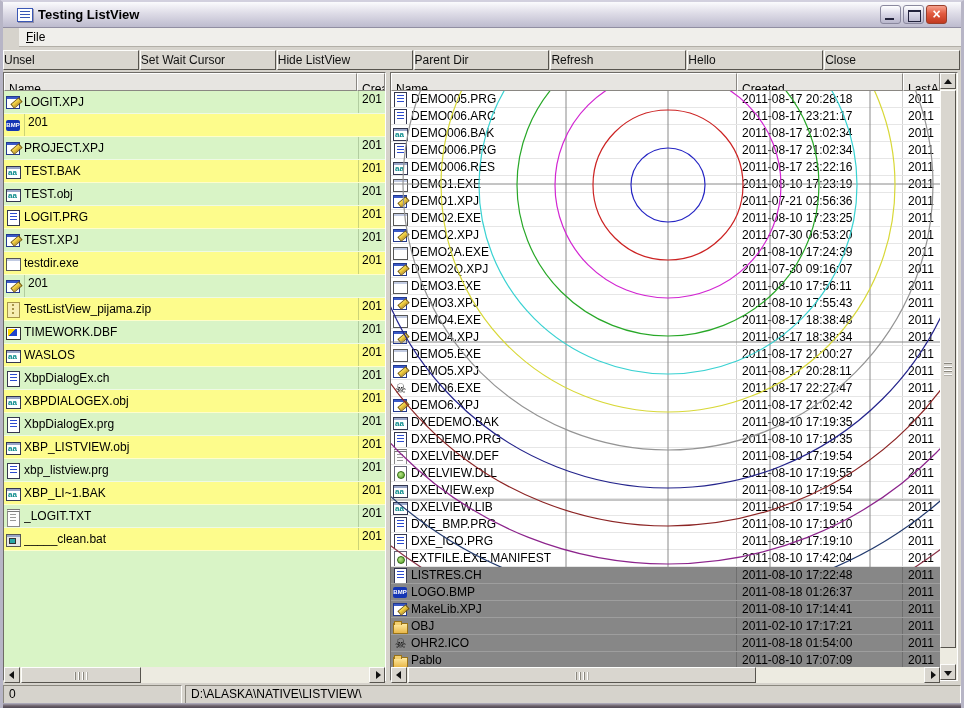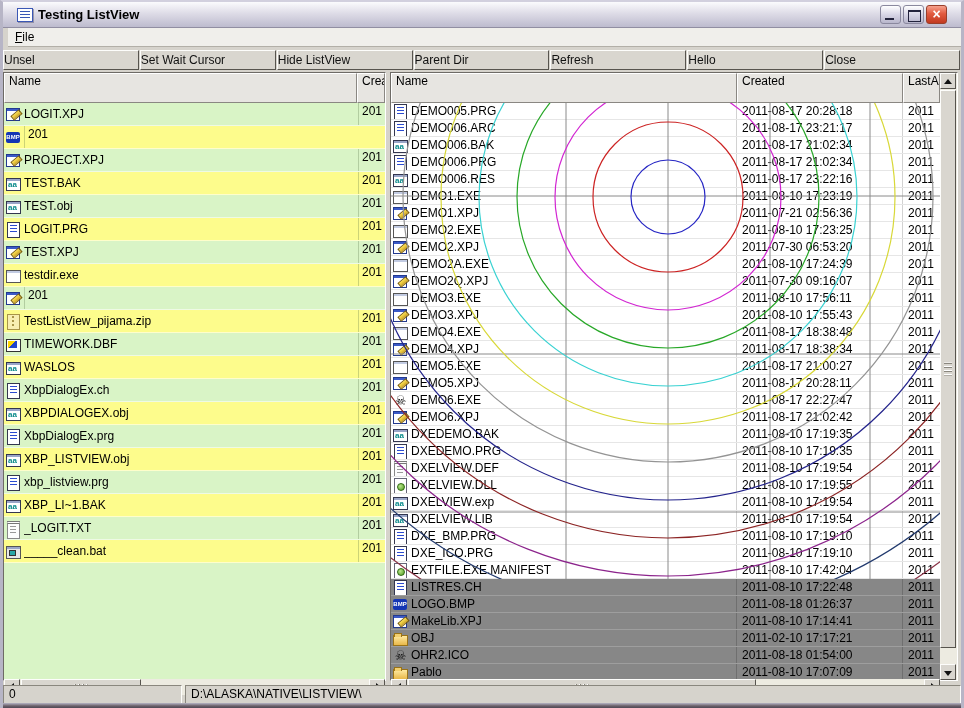--- a/index.html
+++ b/index.html
@@ -21,32 +21,32 @@
               background:repeating-linear-gradient(180deg,#3a57b5 0 1px,transparent 1px 3px)}
   #title-text{font-size:13px;font-weight:bold;color:#000;flex:1;white-space:nowrap}
   .win-btn{width:21px;height:19px;border:1px solid #8a889e;border-radius:3px;margin-left:2px;
            background:linear-gradient(180deg,#ffffff,#d8d6e6 50%,#b8b6cb);position:relative;flex:none}
   .btn-min::after{content:"";position:absolute;left:4px;bottom:3px;width:9px;height:2px;background:#23233c}
   .btn-max::after{content:"";position:absolute;left:4px;top:4px;width:11px;height:9px;
                   border:1px solid #23233c;border-top-width:2px}
   .btn-close{background:linear-gradient(180deg,#f6a18d,#e25b40 45%,#c23a20);border-color:#993f2b;
              color:#fff;font-weight:bold;font-size:14px;text-align:center;line-height:16px}
 
-  #menubar{position:absolute;left:8px;top:28px;right:3px;height:19px;background:#f0efeb;
+  #menubar{position:absolute;left:19px;top:28px;right:3px;height:19px;background:#f0efeb;
            border-bottom:1px solid #b2afa7;font-size:12px}
   .menu-item{display:inline-block;padding:2px 7px 0 7px;color:#000}
 
   #toolbar{position:absolute;left:3px;top:48px;right:3px;height:24px;display:flex;padding-top:2px}
   .tb-btn{flex:1;height:20px;margin-right:1px;background:#d9d6cf;font-size:12px;color:#111;
           text-align:left;line-height:18px;border:1px solid;white-space:nowrap;overflow:hidden;
           border-color:#fdfdfb #57544e #57544e #fdfdfb}
 
   
   .hcell{border:1px solid;border-color:#ffffff #8a8782 #8a8782 #ffffff;background:#e7e5e1;
-         font-size:12px;color:#000;padding:0 4px;line-height:14px;overflow:hidden;white-space:nowrap;height:30px}
+         font-size:12px;color:#000;padding:8px 4px;line-height:14px;overflow:hidden;white-space:nowrap;height:15px}
 
   
   #left-panel{position:absolute;left:3px;top:72px;width:383px;height:609px;background:#d9f4c6;
               border:1px solid;border-color:#6e6b66 #ffffff #ffffff #6e6b66}
   #left-header{display:flex}
   .lh-name{width:353px}.lh-created{flex:1}
   #left-rows{height:576px;overflow:hidden}
   .lrow{height:23px;display:flex;align-items:center;font-size:12px;color:#000;white-space:nowrap;
         border-bottom:1px solid rgba(255,255,255,.55)}
   .lrow.even{background:#d9f4c6}

